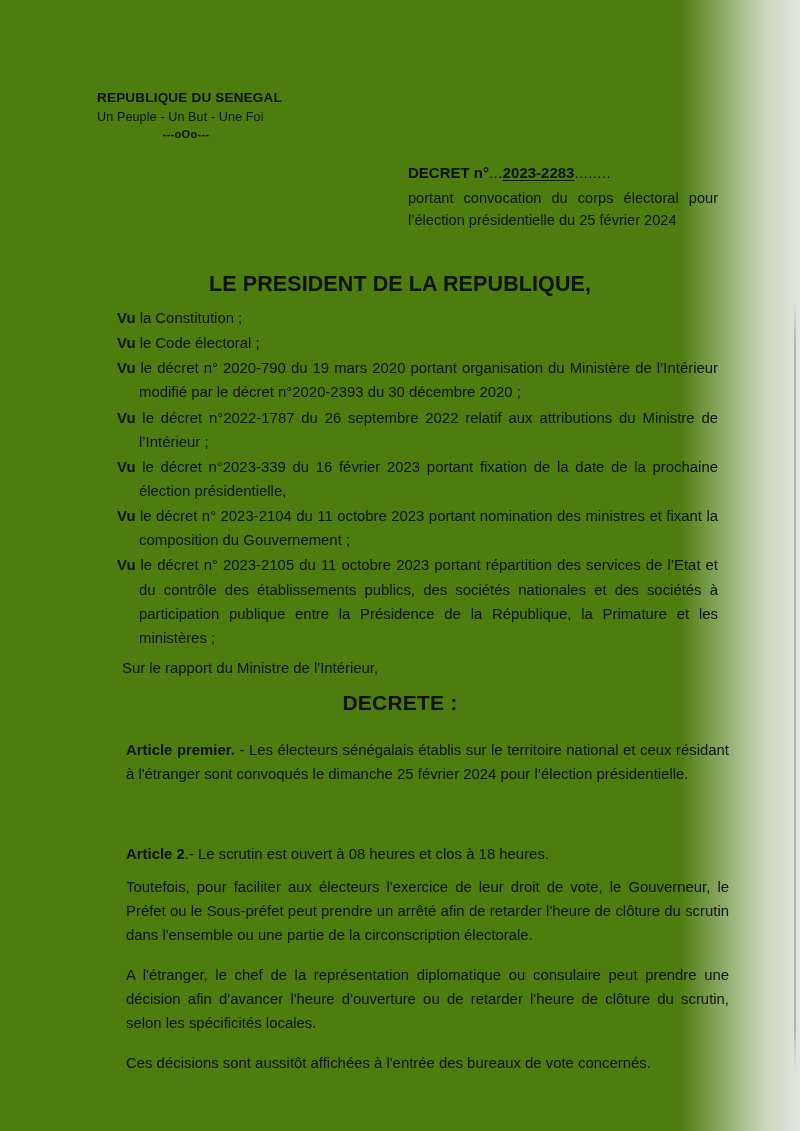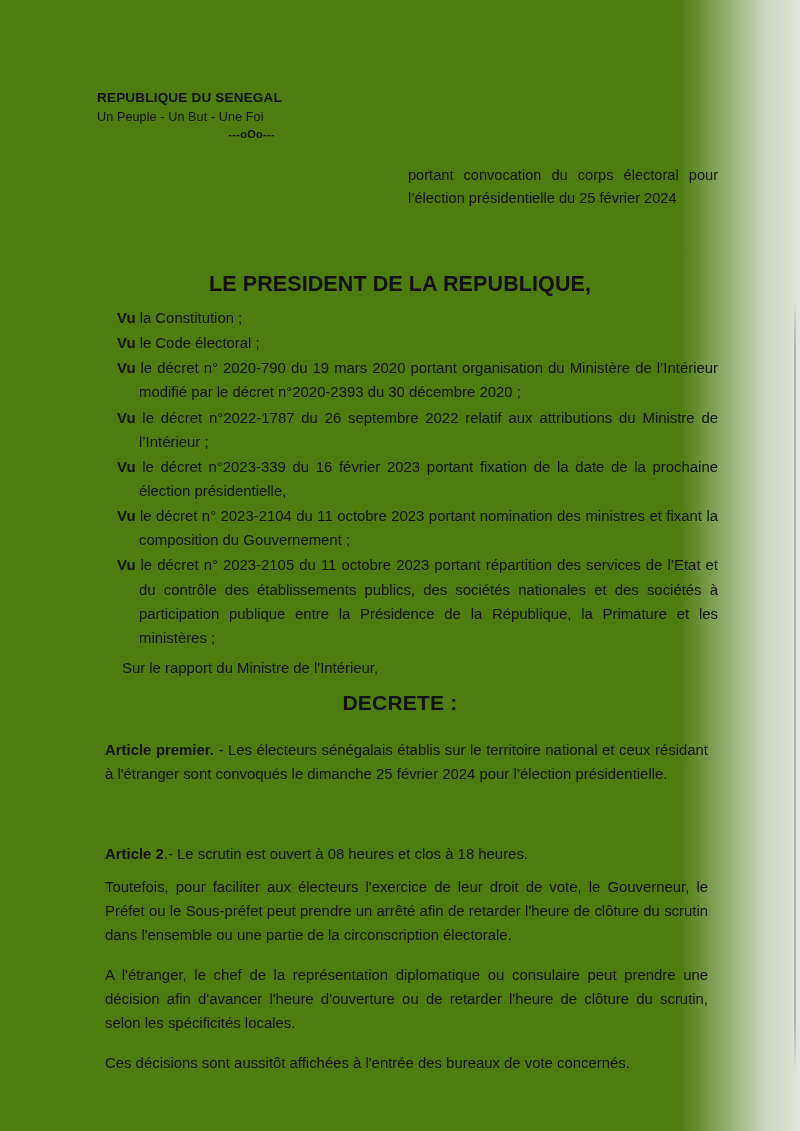--- a/index.html
+++ b/index.html
@@ -65,21 +65,21 @@
   }
   .masthead .line2 {
     font-weight: normal;
     font-size: 12.6px;
     letter-spacing: 0.1px;
     line-height: 1.5;
   }
   .masthead .line3 {
     font-weight: bold;
     font-size: 11px;
-    text-align: right;
+    text-align: center;
     width: 178px;
     line-height: 1.5;
     letter-spacing: 0.3px;
   }
 
   
   .decree-block {
     position: absolute;
     left: 408px;
     top: 162px;
@@ -154,21 +154,21 @@
     top: 691px;
     text-align: center;
     font-weight: bold;
     font-size: 21px;
     letter-spacing: 0.2px;
   }
 
   
   .body-block {
     position: absolute;
-    left: 105px;
+    left: 126px;
     top: 738px;
     width: 603px;
   }
   .para {
     font-size: 14.9px;
     line-height: 1.63;
     text-align: justify;
     text-align-last: left;
     margin: 0 0 15px 0;
   }
@@ -186,20 +186,23 @@
   <div class="scan-tint"></div>
   <div class="scan-edge"></div>
 
   <div class="masthead">
     <div class="line1">REPUBLIQUE DU SENEGAL</div>
     <div class="line2">Un Peuple - Un But - Une Foi</div>
     <div class="line3">---oOo---</div>
   </div>
 
   <div class="decree-block">
+    <div class="decree-title">
+      <span class="kw">DECRET n°</span><span class="dots">...</span><span class="num">2023-2283</span><span class="dots">........</span>
+    </div>
     <div class="decree-sub">portant convocation du corps électoral pour l’élection présidentielle du 25 février 2024</div>
   </div>
 
   <div class="doc-title">LE PRESIDENT DE LA REPUBLIQUE,</div>
 
   <div class="vu-list">
     <div class="vu-item"><span class="vu">Vu</span> <span>la Constitution ;</span></div>
     <div class="vu-item"><span class="vu">Vu</span> <span>le Code électoral ;</span></div>
     <div class="vu-item"><span class="vu">Vu</span> <span>le décret n° 2020-790 du 19 mars 2020 portant organisation du Ministère de l’Intérieur modifié par le décret n°2020-2393 du 30 décembre 2020 ;</span></div>
     <div class="vu-item"><span class="vu">Vu</span> <span>le décret n°2022-1787 du 26 septembre 2022 relatif aux attributions du Ministre de l’Intérieur ;</span></div>

